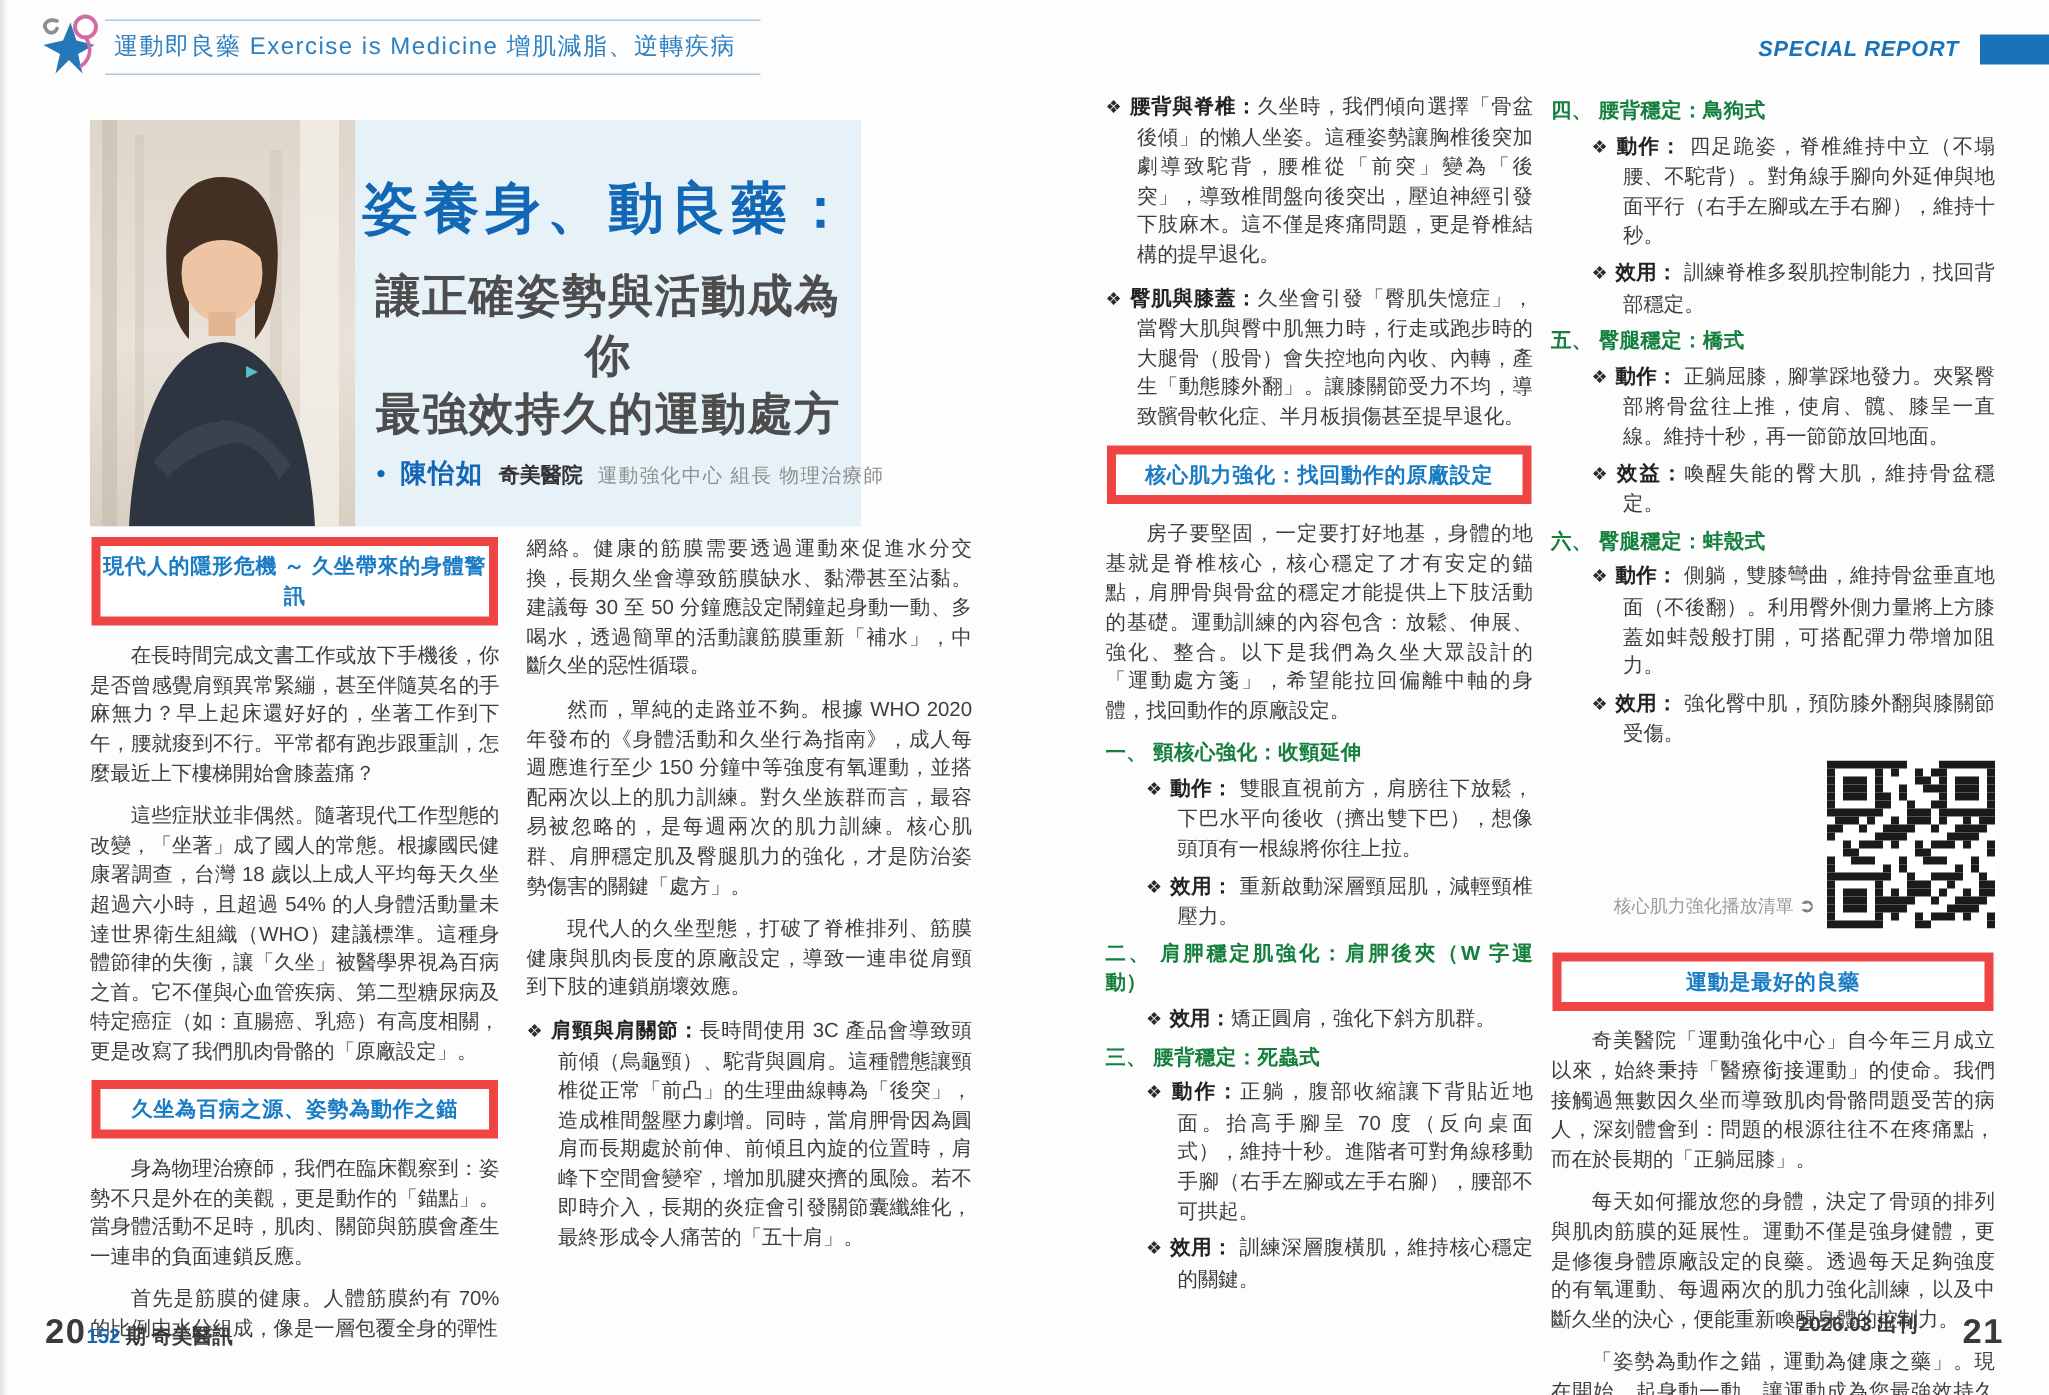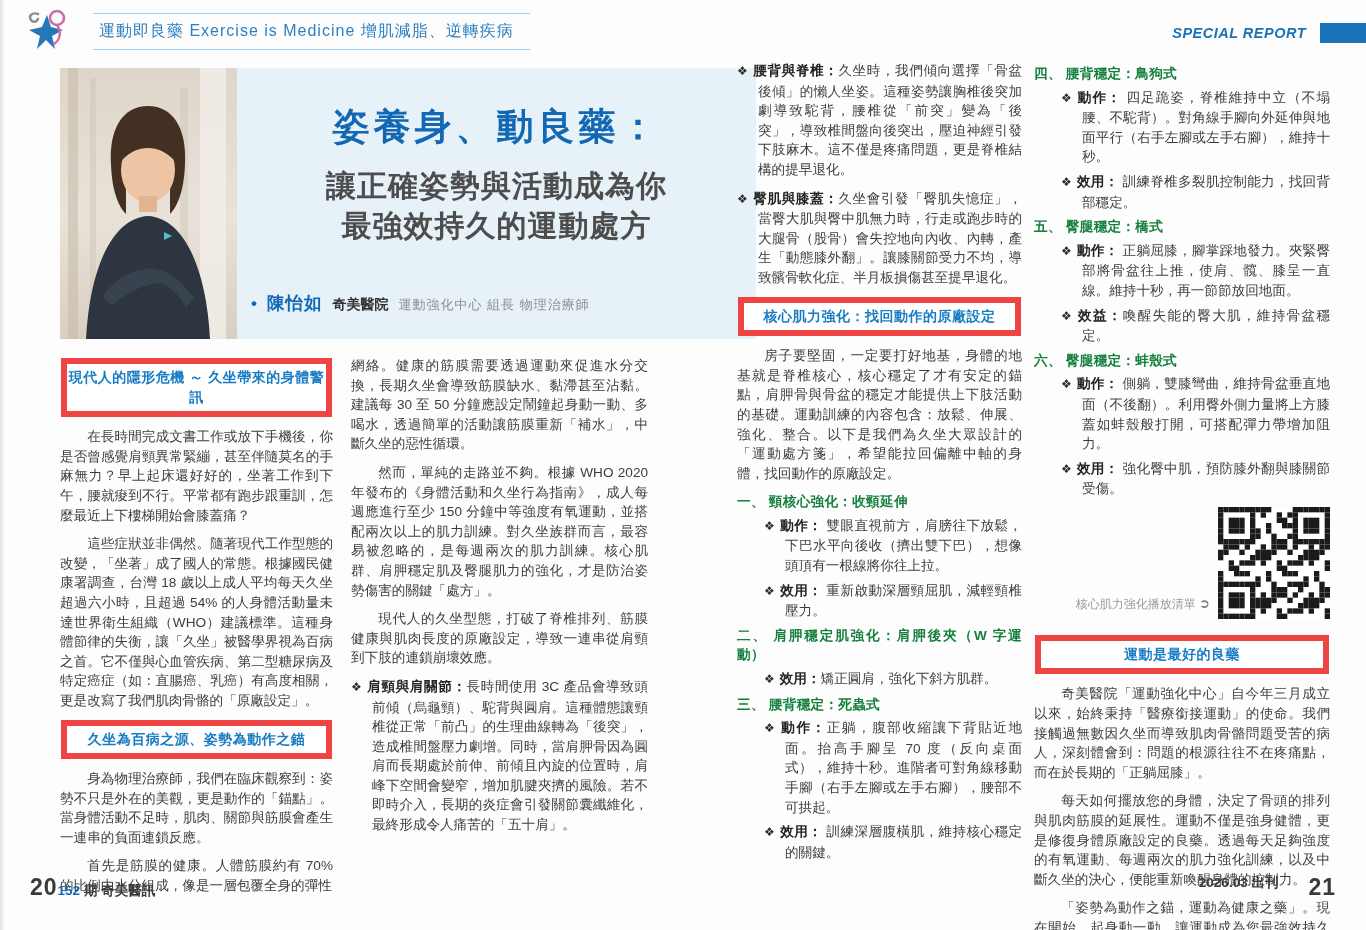--- a/index.html
+++ b/index.html
@@ -8,28 +8,28 @@
     background:#fdfdfd;
     font-family:"Liberation Sans","DejaVu Sans",sans-serif;
     color:#3d3d3d;
   }
   .page-edge{position:absolute;left:0;top:0;width:5px;height:930px;
     background:linear-gradient(to right,#cfcfcf,rgba(255,255,255,0));opacity:.6;}
 
   
   .masthead{position:absolute;left:24px;top:8px;display:flex;align-items:center;}
   .logo{width:46px;height:46px;flex:0 0 auto;}
-  .tagline{margin-left:23px;border-top:1px solid #a5cde8;border-bottom:1px solid #a5cde8;
+  .tagline{margin-left:0;border-top:1px solid #a5cde8;border-bottom:1px solid #a5cde8;
     padding:7px 16px 7px 6px;color:#2d7fc0;font-size:16px;font-weight:500;letter-spacing:1px;white-space:nowrap;}
   .special{position:absolute;right:60px;top:25px;color:#1a73b8;font-style:italic;
     font-weight:700;font-size:14.5px;letter-spacing:.5px;}
   .corner{position:absolute;right:0;top:23px;width:46px;height:20px;background:#1a73b8;}
 
   
-  .hero{position:absolute;left:60px;top:68px;width:696px;height:271px;background:#e7f1f8;}
+  .hero{position:absolute;left:60px;top:80px;width:514px;height:271px;background:#e7f1f8;}
   .photo{position:absolute;left:0;top:0;width:177px;height:271px;overflow:hidden;}
   .photo svg{display:block;}
   .hero-text{position:absolute;left:177px;top:0;right:0;bottom:0;text-align:center;}
   .t1{margin-top:34px;font-size:37px;font-weight:700;color:#1268b5;letter-spacing:4px;}
   .t2{font-size:30px;font-weight:700;color:#4d4d4d;letter-spacing:1px;line-height:1.32;}
   .t2.first{margin-top:14px;}
   .author{position:absolute;left:14px;bottom:24px;display:flex;align-items:baseline;
     gap:10px;text-align:left;white-space:nowrap;}
   .author .dot{color:#1268b5;font-size:17px;font-weight:700;}
   .author .name{color:#1268b5;font-size:17.5px;font-weight:700;letter-spacing:1px;}

